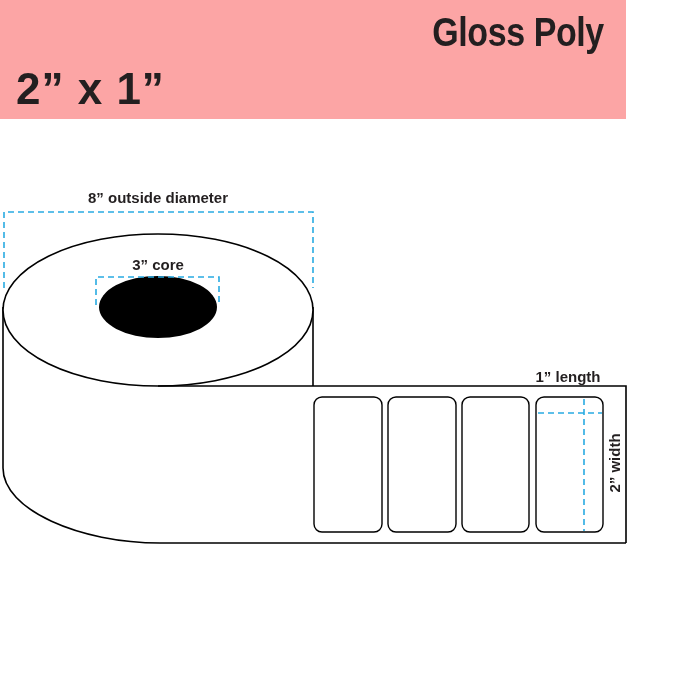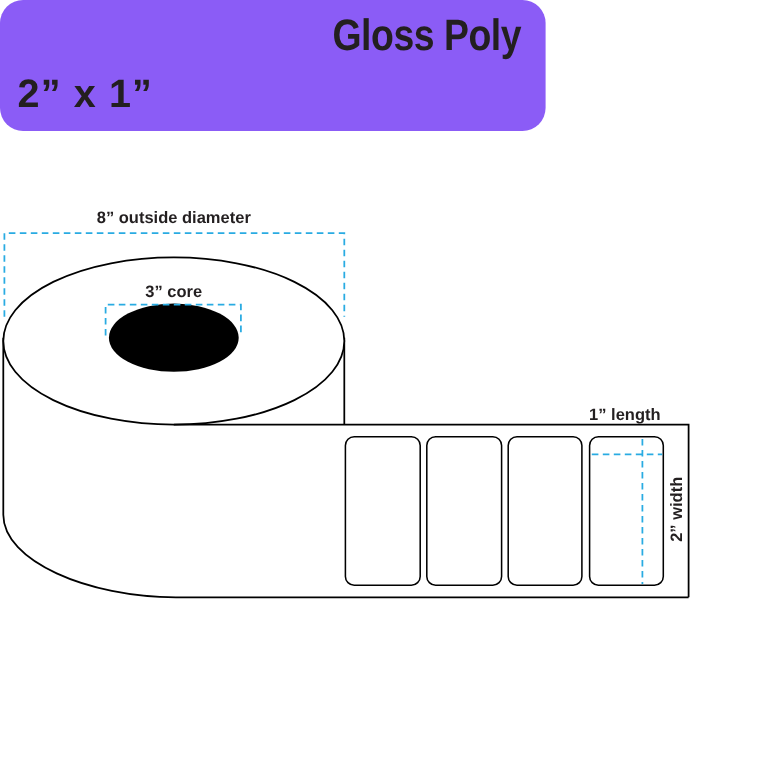--- a/index.html
+++ b/index.html
@@ -1,19 +1,19 @@
 <!DOCTYPE html>
 <html><head>
   <meta charset="utf-8">
   <style>
     html, body { margin: 0; padding: 0; background: #ffffff; }
     body { width: 698px; height: 700px; position: relative; overflow: hidden; font-family: "Liberation Sans", sans-serif; }
-    .banner { position: absolute; left: 0; top: 0; width: 496px; height: 119px; background: #8b5cf6; border-radius: 21px; }
+    .banner { position: absolute; left: 0; top: 0; width: 626px; height: 119px; background: #fca5a5; }
     .banner-title { position: absolute; right: 22px; top: 10px; font-family: "Liberation Sans", sans-serif; font-weight: bold; font-size: 40px; color: #231f20; transform: scaleX(0.85); transform-origin: right center; letter-spacing: -0.5px; }
-    .banner-size { position: absolute; left: 16px; top: 64px; font-family: "Liberation Sans", sans-serif; font-weight: bold; font-size: 36px; color: #231f20; letter-spacing: 1px; }
+    .banner-size { position: absolute; left: 16px; top: 64px; font-family: "Liberation Sans", sans-serif; font-weight: bold; font-size: 44px; color: #231f20; letter-spacing: 1px; }
     svg.diagram { position: absolute; left: 0; top: 0; }
     .lbl { font-family: "Liberation Sans", sans-serif; font-weight: bold; font-size: 15px; fill: #231f20; }
   </style>
 </head>
 <body>
 
 <div class="banner">
   <div class="banner-title">Gloss Poly</div>
   <div class="banner-size">2” x 1”</div>
 </div>

